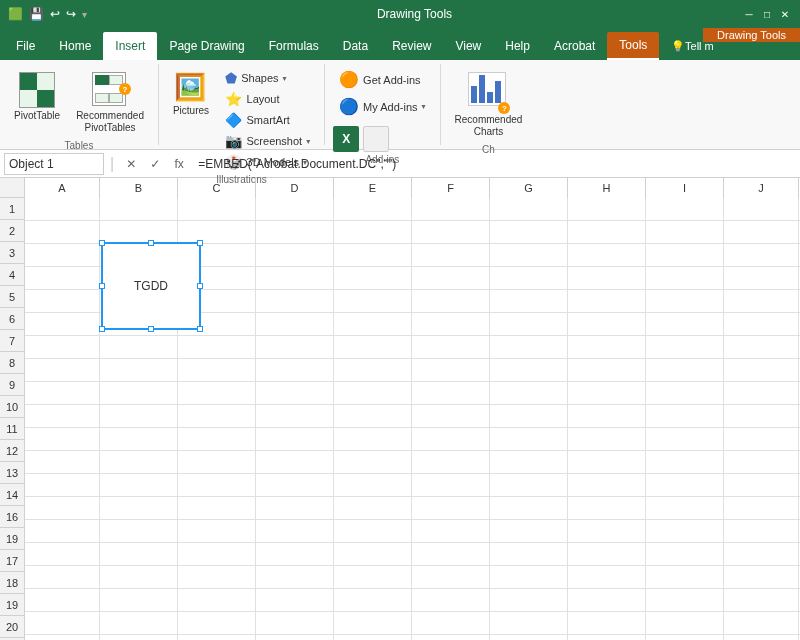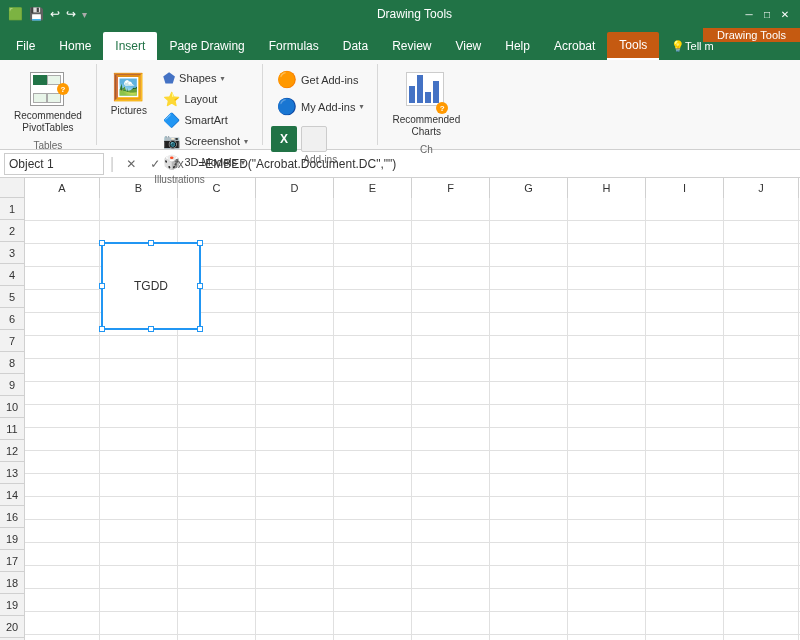--- a/index.html
+++ b/index.html
@@ -240,20 +240,31 @@
       <span>Tell m</span>
     </div>
   </div>
 </div>
 
 <div class="ribbon">
 
   <div class="ribbon-group">
     <div class="ribbon-group-content">
 
+      <div class="ribbon-btn">
+        <div style="width:36px;height:36px;position:relative;">
+          <div style="width:36px;height:36px;border:1px solid #999;background:white;display:grid;grid-template-columns:1fr 1fr;grid-template-rows:1fr 1fr;">
+            <div style="background:#217346;"></div>
+              <div style="background:#e8f5e9;"></div>
+            <div style="background:#e8f5e9;"></div>
+              <div style="background:#217346;"></div>
+          </div>
+        </div>
+        <span style="font-size:10px;line-height:1.2;">PivotTable</span>
+      </div>
 
       <div class="ribbon-btn">
         <div style="width:36px;height:36px;position:relative;">
           <div style="width:34px;height:34px;border:1px solid #999;background:white;position:relative;">
             <div style="position:absolute;top:2px;left:2px;width:14px;height:10px;background:#217346;"></div>
             <div style="position:absolute;top:2px;right:2px;width:14px;height:10px;background:#e8f5e9;border:1px solid #aaa;"></div>
             <div style="position:absolute;bottom:2px;left:2px;width:14px;height:10px;background:#e8f5e9;border:1px solid #aaa;"></div>
             <div style="position:absolute;bottom:2px;right:2px;width:14px;height:10px;background:#e8f5e9;border:1px solid #aaa;"></div>
             <div style="position:absolute;top:50%;right:-6px;transform:translateY(-50%);background:#ff9900;border-radius:50%;width:12px;height:12px;display:flex;align-items:center;justify-content:center;color:white;font-size:8px;font-weight:bold;">?</div>
           </div>

